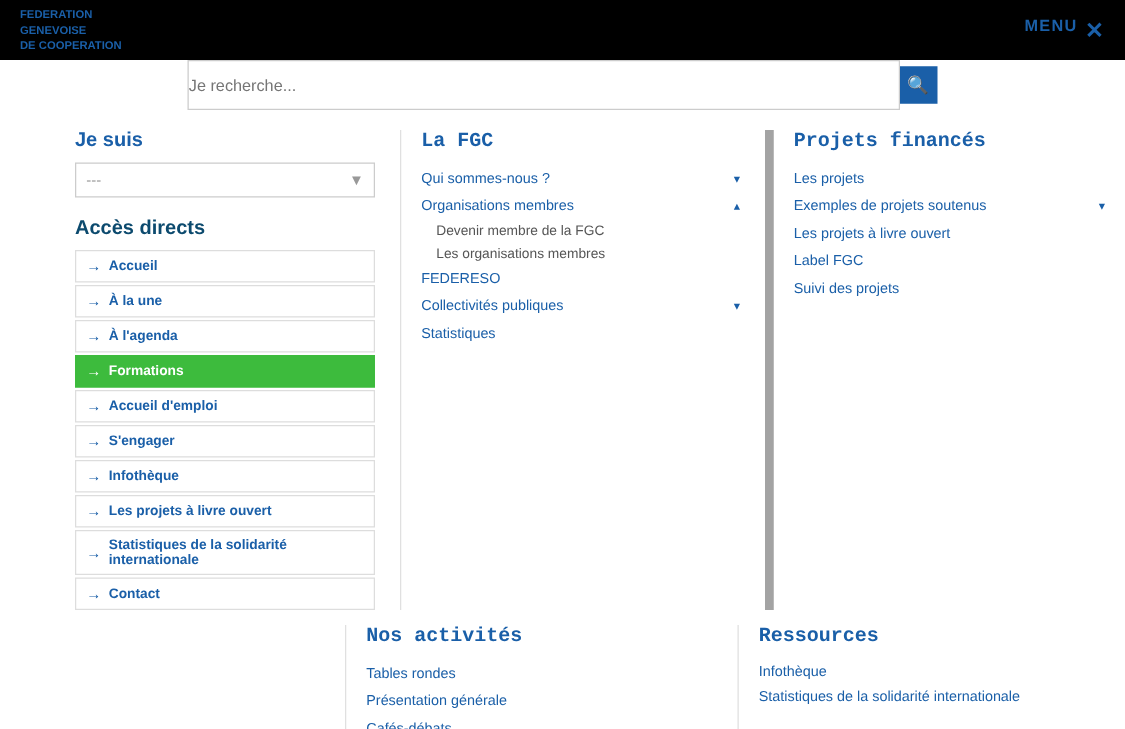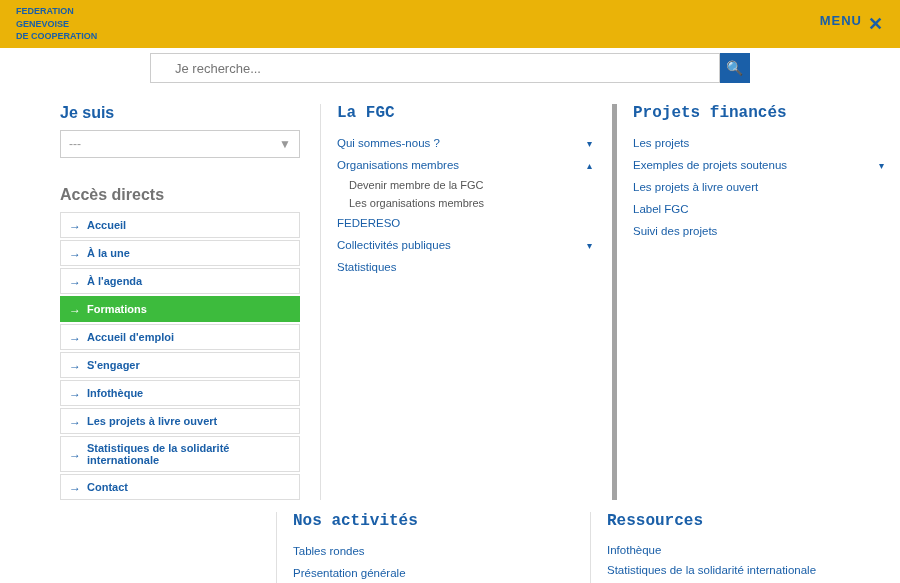--- a/index.html
+++ b/index.html
@@ -7,21 +7,21 @@
       font-family: 'Arial', sans-serif;
       background-color: #1a5fa8;
       width: 900px;
       min-height: 583px;
       position: relative;
       overflow: hidden;
     }
 
     
     .header {
-      background-color: #eab308;
+      background-color: #000000;
       padding: 8px 16px;
       display: flex;
       align-items: center;
       justify-content: space-between;
       height: 48px;
     }
     .logo-text {
       font-size: 9px;
       font-weight: bold;
       color: #1a5fa8;
@@ -48,25 +48,25 @@
     .search-bar {
       background-color: white;
       padding: 0 16px 0 150px;
       display: flex;
       align-items: center;
       height: 40px;
     }
     .search-input {
       flex: 1;
       border: 1px solid #ccc;
-      padding: 6px 24px;
+      padding: 6px 0;
       font-size: 13px;
       color: #999;
       outline: none;
-      height: 30px;
+      height: 40px;
       max-width: 570px;
     }
     .search-btn {
       background-color: #1a5fa8;
       border: none;
       width: 30px;
       height: 30px;
       display: flex;
       align-items: center;
       justify-content: center;
@@ -109,22 +109,22 @@
       justify-content: space-between;
       height: 28px;
       cursor: pointer;
     }
     .dropdown-select span { color: #999; font-size: 12px; }
     .dropdown-arrow { font-size: 10px; color: #666; }
 
     .acces-title {
       font-size: 16px;
       font-weight: bold;
-      color: #737373;
-      margin: 28px 0 8px;
+      color: #0c4a6e;
+      margin: 16px 0 8px;
     }
 
     .nav-links { display: flex; flex-direction: column; gap: 2px; }
     .nav-link {
       display: flex;
       align-items: center;
       gap: 6px;
       padding: 5px 8px;
       font-size: 11px;
       color: #1a5fa8;
@@ -171,21 +171,21 @@
     .chevron { font-size: 10px; color: #1a5fa8; }
     .sub-item {
       padding: 3px 0 3px 12px;
       font-size: 11px;
       color: #555;
       cursor: pointer;
     }
 
     
     .right-col {
-      border-left: 5px solid #a3a3a3;
+      border-left: 7px solid #a3a3a3;
       padding-left: 16px;
     }
 
     
     .bottom-grid {
       display: grid;
       grid-template-columns: 240px 1fr 1fr;
       gap: 0 20px;
       margin-top: 4px;
     }

